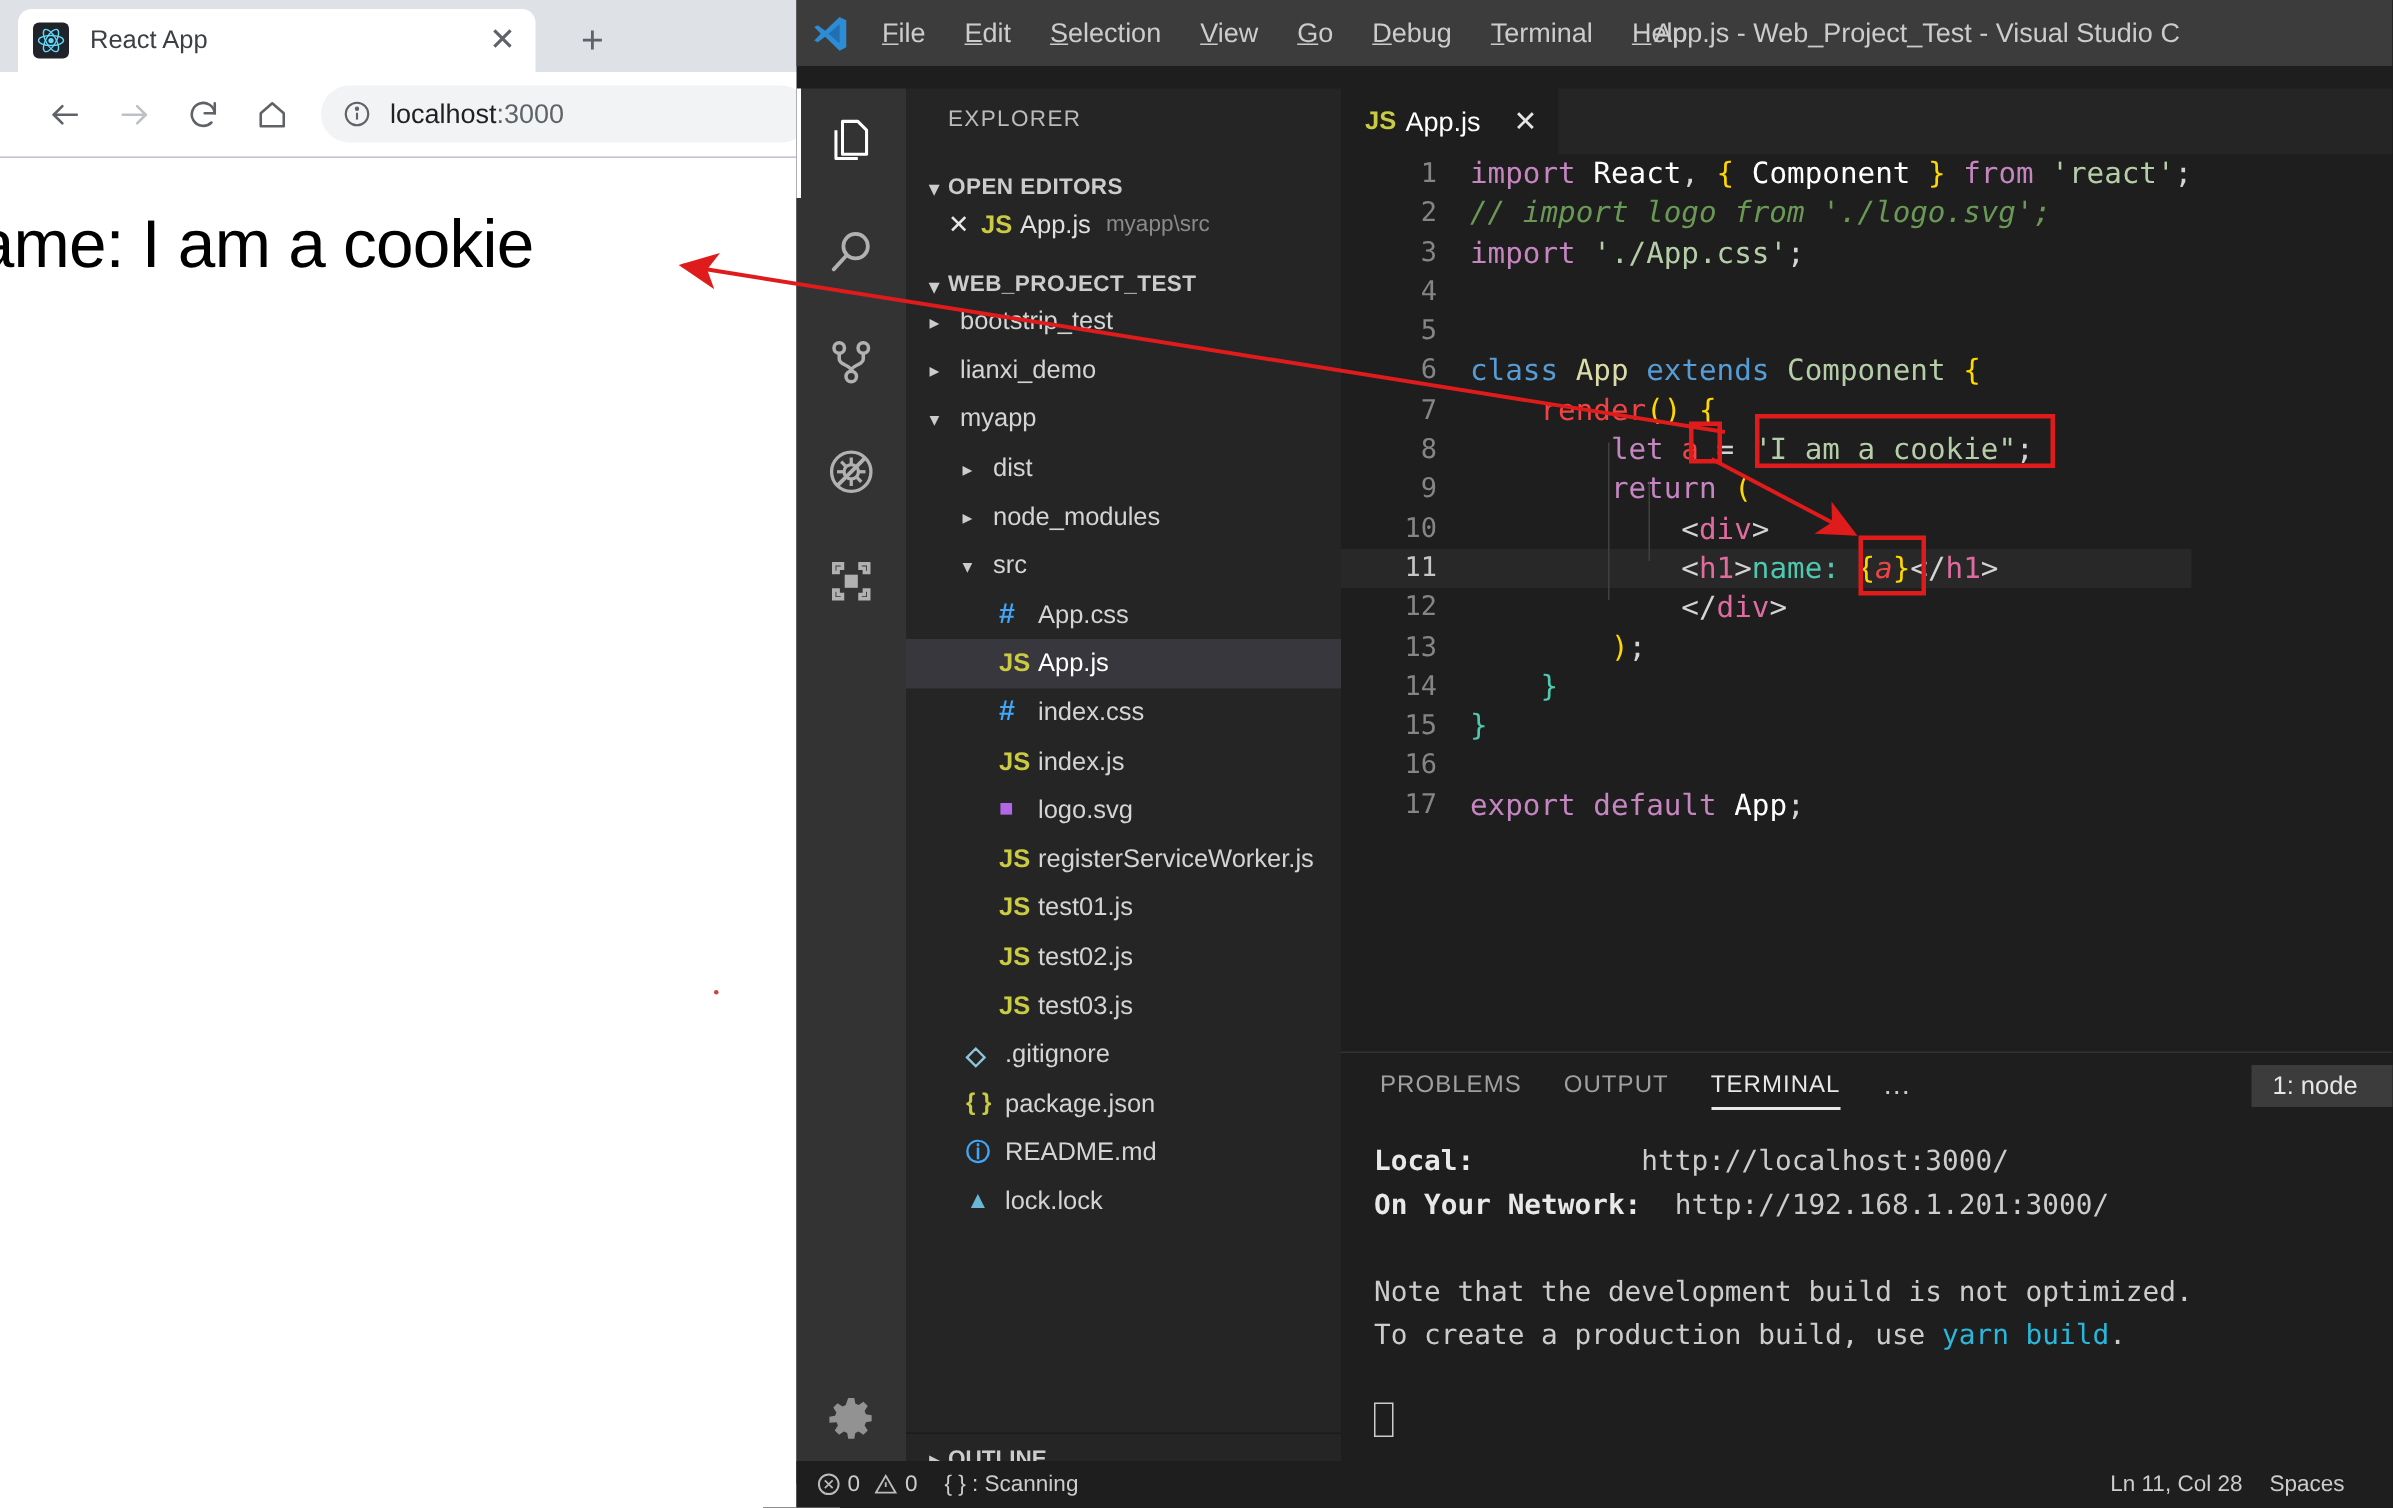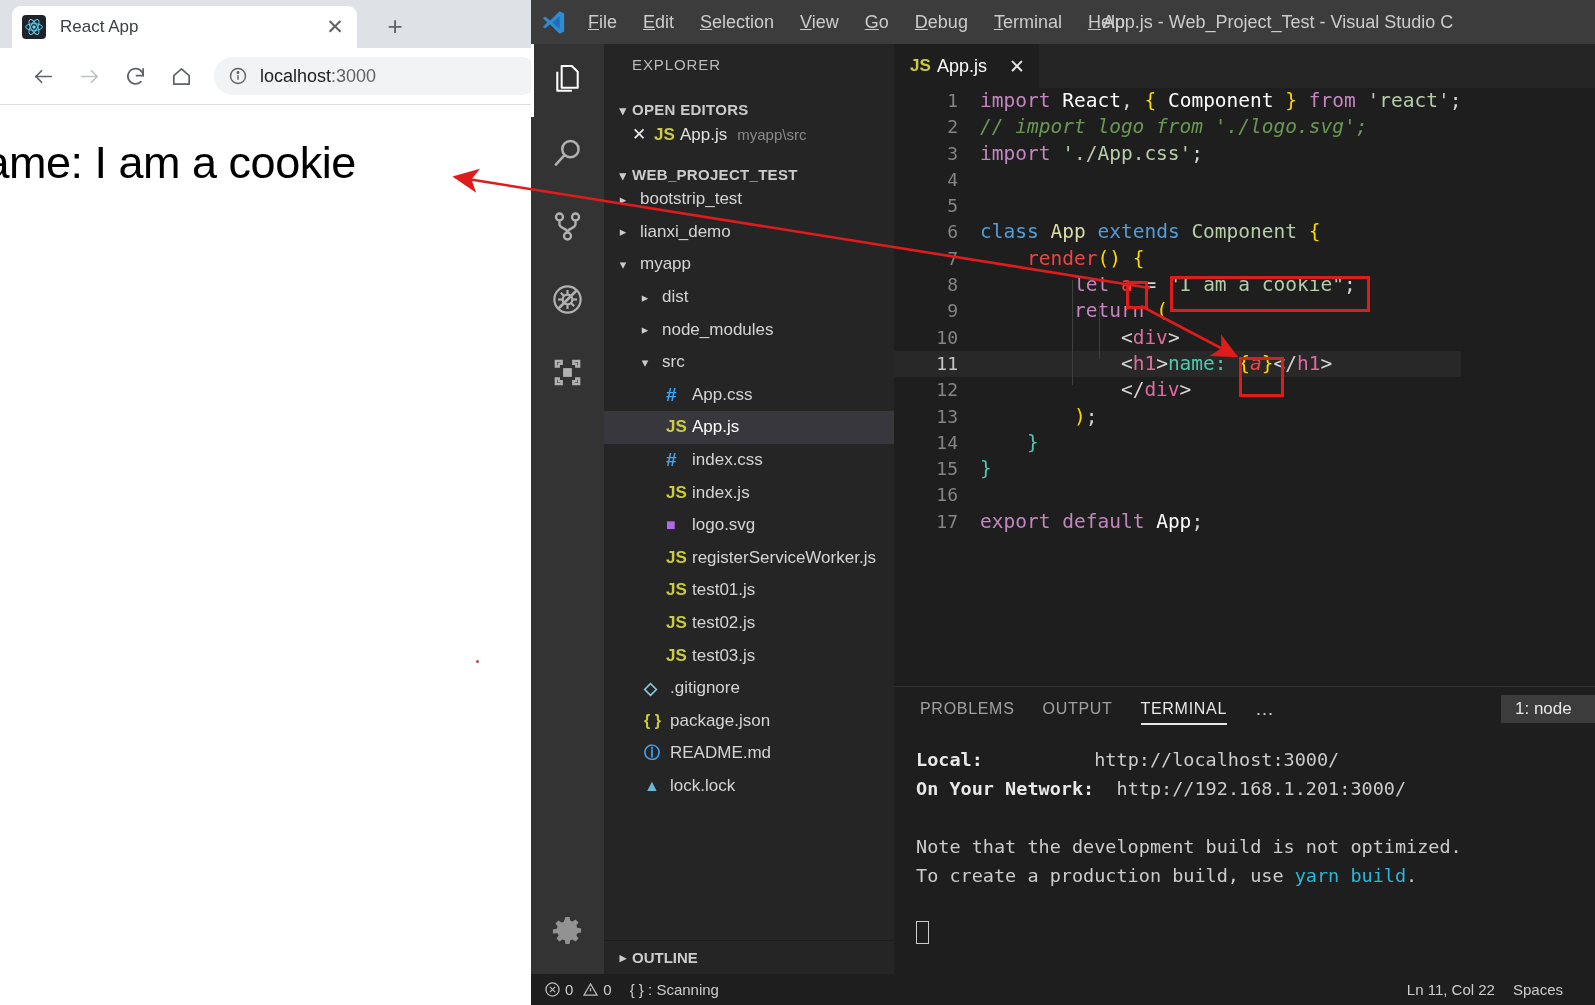--- a/index.html
+++ b/index.html
@@ -51,21 +51,21 @@
              justify-content:center; flex:none; }
   .vs-logo svg { width:27px; height:27px; }
   .vs-menu { display:flex; align-items:center; height:44px; }
   .vs-menu-item { padding:0 13px; font-size:18px; color:#cccccc; line-height:44px;
                   white-space:nowrap; }
   .vs-menu-item u { text-decoration:underline; }
   .vs-wintitle { position:absolute; left:0; right:0; text-align:center;
                  font-size:18px; color:#cccccc; pointer-events:none;
                  white-space:nowrap; padding-left:430px; }
 
-  .vs-body { position:absolute; left:0; top:44px; width:1064px; height:930px;
+  .vs-body { position:absolute; left:0; top:59px; width:1064px; height:930px;
              display:flex; }
 
   
   .vs-activity { width:73px; background:#333333; position:relative; flex:none; }
   .act-item { width:73px; height:73px; display:flex; align-items:center;
               justify-content:center; position:relative; }
   .act-item svg { width:35px; height:35px; }
   .act-item.active::before { content:""; position:absolute; left:0; top:0;
                              width:3px; height:73px; background:#ffffff; }
   .act-item.active svg { opacity:1; }
@@ -467,21 +467,21 @@
           <span>0</span>
           <svg viewBox="0 0 16 16" fill="none" stroke="#cccccc" stroke-width="1.3" style="margin-left:10px">
             <path d="M8 2 15 14H1z"></path>
               <line x1="8" y1="6.5" x2="8" y2="10"></line>
           </svg>
           <span>0</span>
         </div>
         <div class="st-item">{ } : Scanning</div>
       </div>
       <div class="st-right">
-        <div class="st-item">Ln 11, Col 22</div>
+        <div class="st-item">Ln 11, Col 28</div>
         <div class="st-item">Spaces</div>
       </div>
     </div>
   </div>
 
   <svg class="annot">
     <defs>
       <marker id="ah" markerWidth="11" markerHeight="11" refX="9" refY="5.5" orient="auto" markerUnits="strokeWidth">
         <path d="M0,0.8 L10,5.5 L0,10.2 L2.6,5.5 z" fill="#e01b1b"></path>
       </marker>

